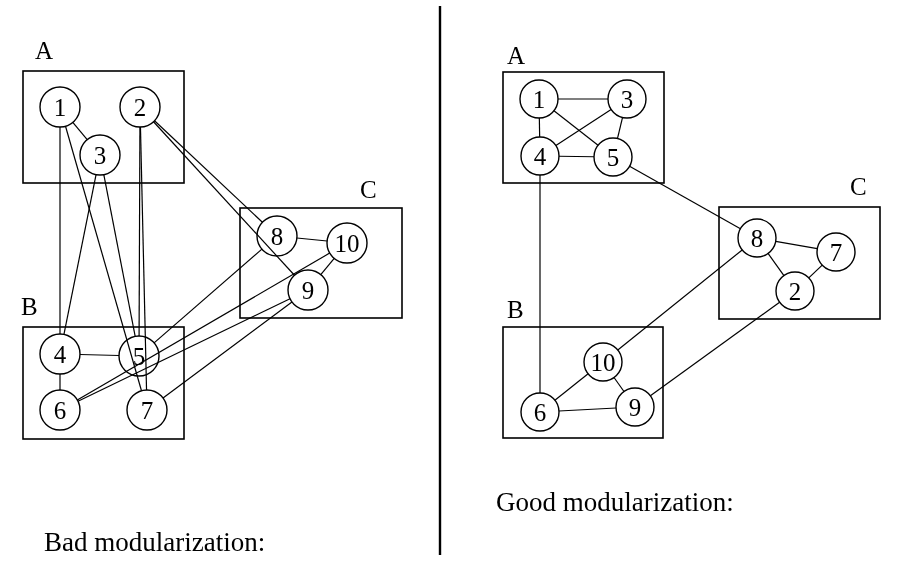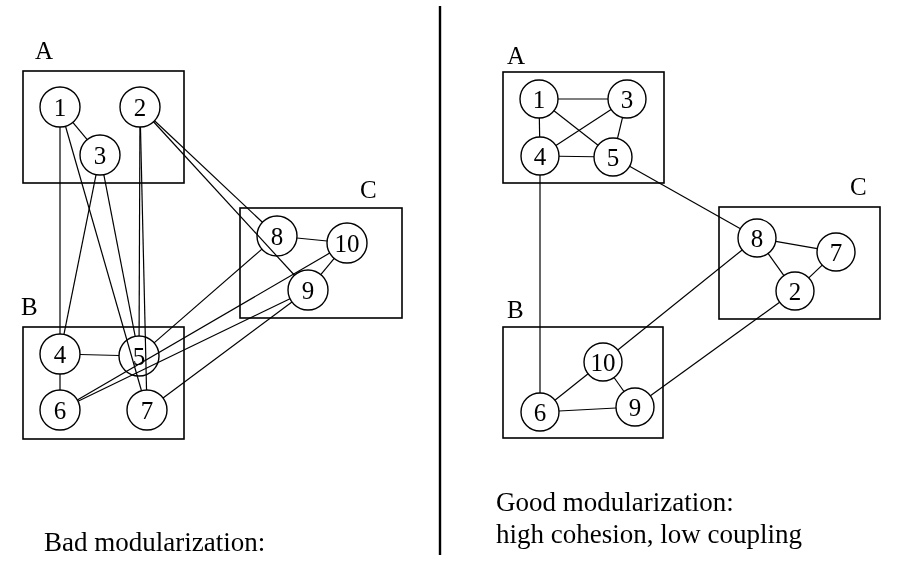--- a/index.html
+++ b/index.html
@@ -166,15 +166,14 @@
         </g>
       </g>
     </svg>
 
   <div class="caption" id="caption-bad" style="left: 44px; top: 486px; margin-top: 40px;">
     <div>Bad modularization:</div>
   </div>
 
   <div class="caption" id="caption-good" style="left: 496px; top: 486px;">
     <div>Good modularization:</div>
-    <div>high cohesion, low coupling</div>
   </div>
 </div>
 
 </body></html>

